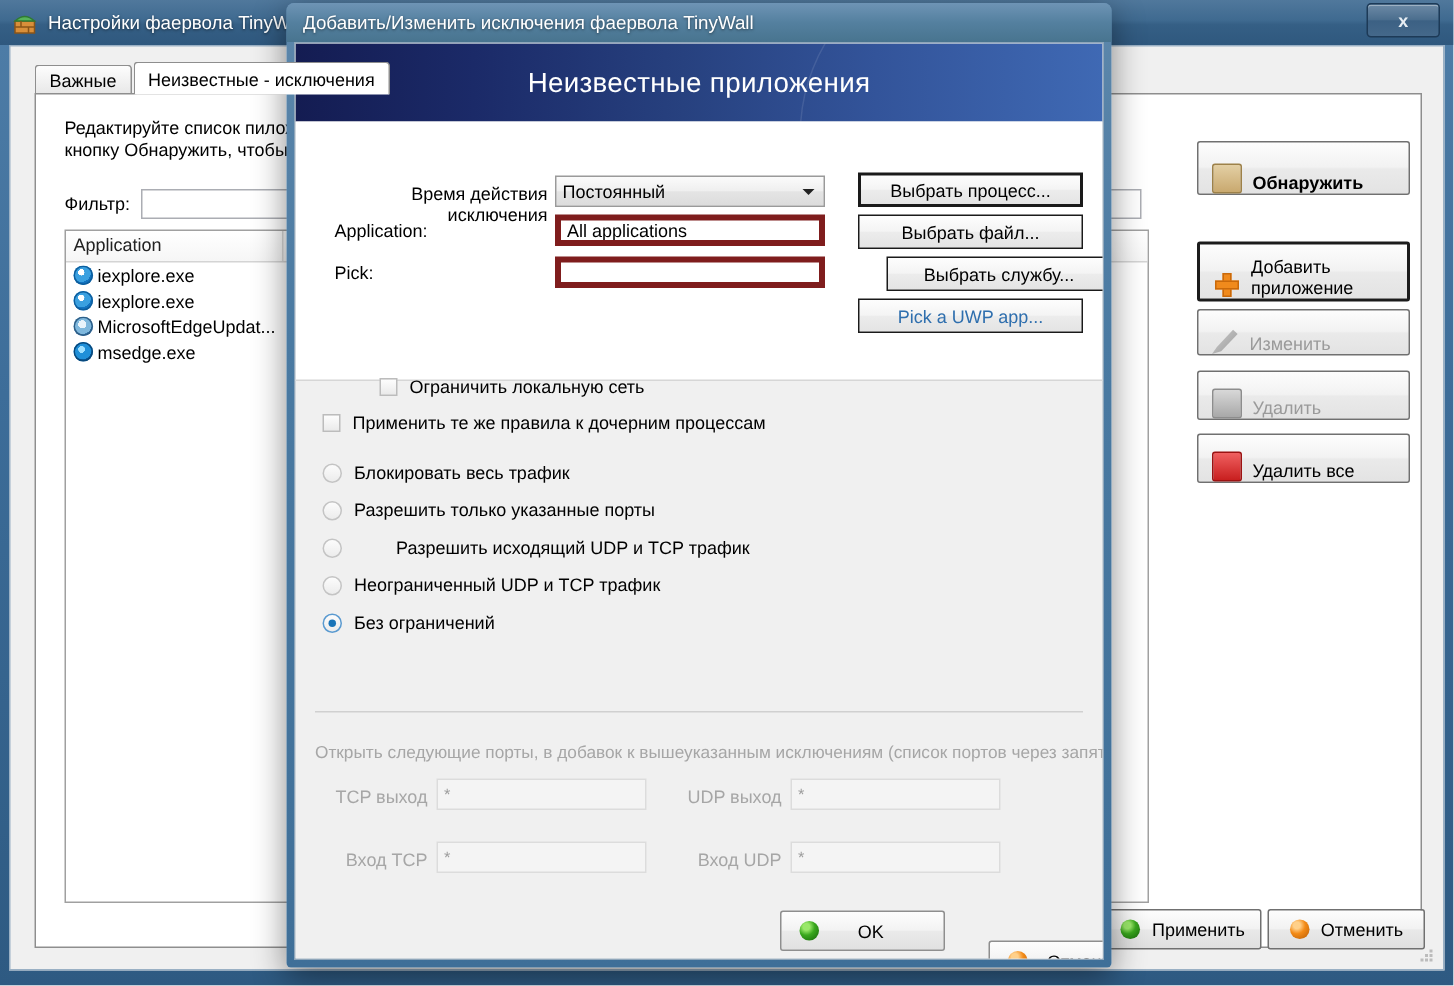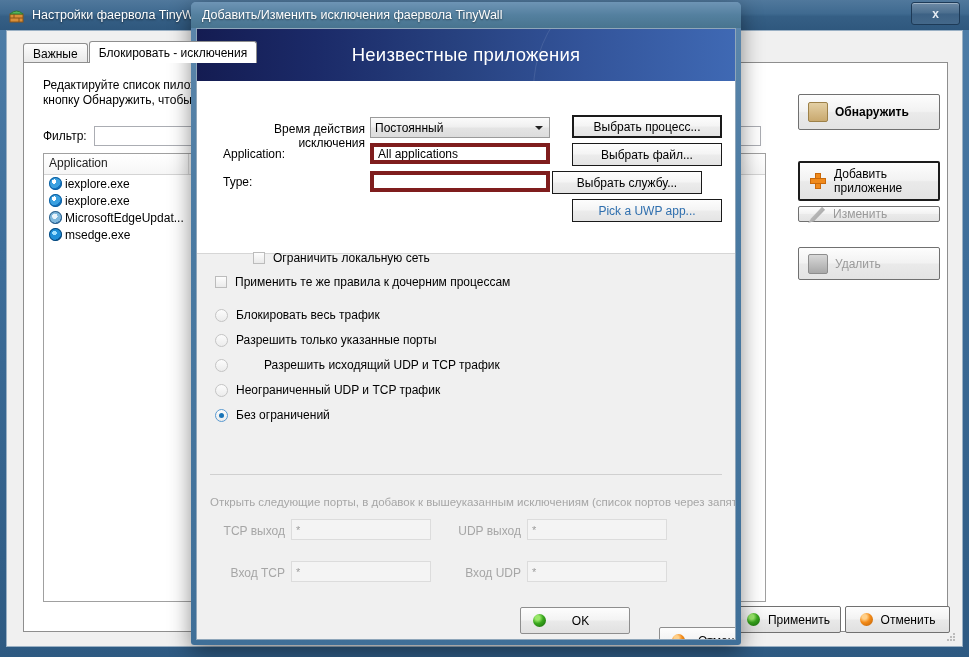--- a/index.html
+++ b/index.html
@@ -101,21 +101,21 @@
           box-shadow:inset 0 0 0 1px #0d5e9e;}
   .ico-edgeupd{background:radial-gradient(circle at 45% 40%,#e9f4fb 0 25%,#7fb8dd 26% 60%,#3f7fb5 61% 100%);
           box-shadow:inset 0 0 0 1px #2e5f88;}
   .ico-msedge{background:radial-gradient(circle at 42% 38%,#9fe0ff 0 20%,#1f8fd8 21% 60%,#0b5fa0 61% 100%);
           box-shadow:inset 0 0 0 1px #08487c;}
 
   
   .side-btn{
     position:absolute;border:1px solid #707070;
     background:linear-gradient(180deg,#fdfdfd 0%,#f2f2f2 48%,#eaeaea 52%,#e3e3e3 100%);
-    display:flex;align-items:center;font-size:12px;color:#000;
+    display:flex;align-items:flex-end;font-size:12px;color:#000;
     box-sizing:border-box;border-radius:2px;
   }
   .side-btn.strong{border:2px solid #1c1c1c;}
   .side-btn.disabled{color:#9a9a9a;}
   .side-btn .sb-ico{width:18px;height:18px;margin:0 7px 0 9px;flex:0 0 auto;position:relative;}
   .side-btn .sb-label{line-height:14px;}
   .ico-box{background:linear-gradient(180deg,#e3cfa4,#c9a96f);border:1px solid #9d8149;border-radius:2px;}
   .ico-plus{position:relative;}
   .ico-plus:before,.ico-plus:after{content:"";position:absolute;background:#f08a1c;border:1px solid #c9690a;}
   .ico-plus:before{left:6px;top:1px;width:4px;height:14px;}
@@ -252,21 +252,21 @@
         </svg>
       </div>
       <div class="mainwin-title">Настройки фаервола TinyWall</div>
       <div class="close-btn">x</div>
     </div>
 
     <div class="mainwin-client">
 
       <div class="tabstrip">
         <div class="tab">Важные</div>
-        <div class="tab active">Блокировать - исключения</div>
+        <div class="tab active">Неизвестные - исключения</div>
       </div>
 
       <div class="tabpage">
         <div class="tp-desc">
           <div>Редактируйте список пиложений, которым разрешён доступ в сеть. Или используйте</div>
           <div>кнопку Обнаружить, чтобы TinyWall сам нашёл установленные программы.</div>
         </div>
 
         <div class="filter-row">
           <div class="filter-label">Фильтр:</div>
@@ -312,30 +312,34 @@
       <div class="side-btn" style="left:791px;top:63px;width:142px;height:36px;">
         <span class="sb-ico ico-box"></span>
         <span class="sb-label" style="font-weight:bold;">Обнаружить</span>
       </div>
 
       <div class="side-btn strong" style="left:791px;top:130px;width:142px;height:40px;">
         <span class="sb-ico ico-plus"></span>
         <span class="sb-label">Добавить<br>приложение</span>
       </div>
 
-      <div class="side-btn disabled" style="left:791px;top:175px;width:142px;height:16px;">
+      <div class="side-btn disabled" style="left:791px;top:175px;width:142px;height:31px;">
         <span class="sb-ico ico-pencil"></span>
         <span class="sb-label">Изменить</span>
       </div>
 
       <div class="side-btn disabled" style="left:791px;top:216px;width:142px;height:33px;">
         <span class="sb-ico ico-dash"></span>
         <span class="sb-label">Удалить</span>
       </div>
 
+      <div class="side-btn" style="left:791px;top:258px;width:142px;height:33px;">
+        <span class="sb-ico ico-dash-red"></span>
+        <span class="sb-label">Удалить все</span>
+      </div>
 
       <div class="bottom-btn" style="left:729px;top:575px;width:105px;">
         <span class="orb orb-green"></span>
         <span>Применить</span>
       </div>
       <div class="bottom-btn" style="left:838px;top:575px;width:105px;">
         <span class="orb orb-orange"></span>
         <span>Отменить</span>
       </div>
 
@@ -369,26 +373,26 @@
 
       <div class="frm-label" style="left:13px;top:93px;width:155px;">Время действия исключения</div>
       <div class="frm-combo" style="left:173px;top:88px;width:180px;">
         <span>Постоянный</span>
         <span class="combo-arrow"></span>
       </div>
 
       <div class="frm-label" style="left:13px;top:118px;width:155px;text-align:left;padding-left:13px;box-sizing:border-box;">Application:</div>
       <input class="frm-input" style="left: 173px; top: 114px; width: 180px;" type="text" value="All applications">
 
-      <div class="frm-label" style="left:13px;top:146px;width:155px;text-align:left;padding-left:13px;box-sizing:border-box;">Type:</div>
+      <div class="frm-label" style="left:13px;top:146px;width:155px;text-align:left;padding-left:13px;box-sizing:border-box;">Pick:</div>
       <input class="frm-input" style="left: 173px; top: 142px; width: 180px;" type="text" value="">
 
       <div class="dlg-btn default" style="left:375px;top:86px;width:150px;">Выбрать процесс...</div>
       <div class="dlg-btn" style="left:375px;top:114px;width:150px;">Выбрать файл...</div>
-      <div class="dlg-btn" style="left:355px;top:142px;width:150px;">Выбрать службу...</div>
+      <div class="dlg-btn" style="left:394px;top:142px;width:150px;">Выбрать службу...</div>
       <div class="dlg-btn link" style="left:375px;top:170px;width:150px;">Pick a UWP app...</div>
 
       <div class="chk-row" style="left:18px;top:222px;margin-left:38px;">
         <span class="chkbox"></span>
         <span>Ограничить локальную сеть</span>
       </div>
       <div class="chk-row" style="left:18px;top:246px;">
         <span class="chkbox"></span>
         <span>Применить те же правила к дочерним процессам</span>
       </div>

